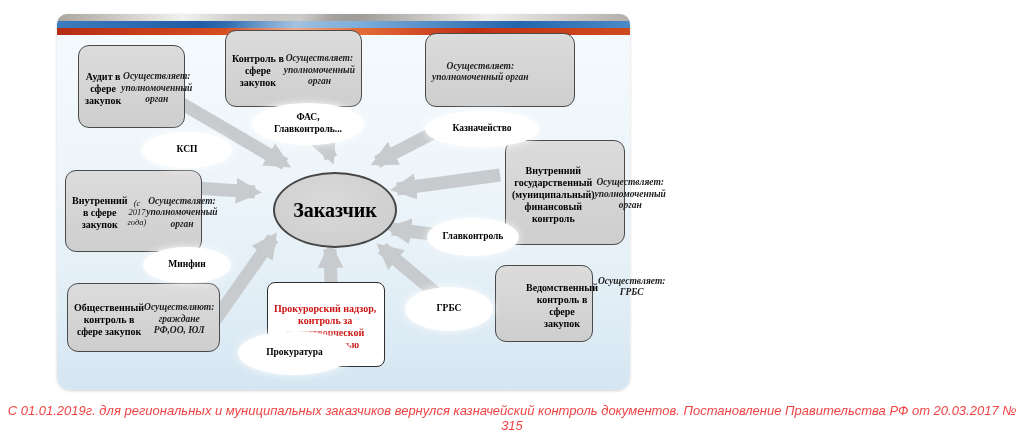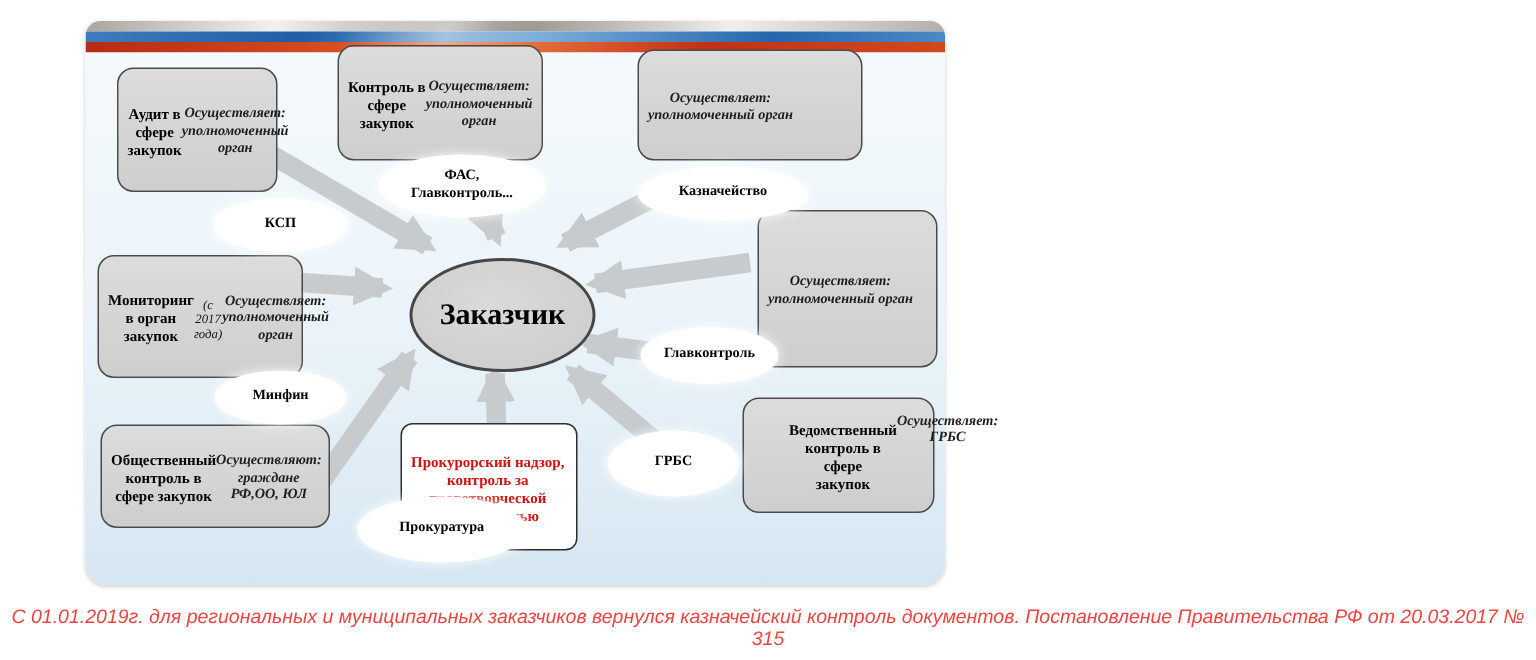--- a/index.html
+++ b/index.html
@@ -100,33 +100,37 @@
     <div class="bbody">Осуществляет:
 уполномоченный орган</div>
   </div>
 
   <div class="gbox" style="left:368px;top:19px;width:150px;height:74px;">
     <div class="bbody">Осуществляет:
 уполномоченный орган</div>
   </div>
 
   <div class="gbox" style="left:448px;top:126px;width:120px;height:105px;">
+    <div class="btitle">Внутренний
+государственный
+(муниципальный)
+финансовый контроль</div>
     <div class="bbody">Осуществляет:
 уполномоченный орган</div>
   </div>
 
-  <div class="gbox" style="left:438px;top:251px;width:128px;height:77px;padding-left:30px;">
+  <div class="gbox" style="left:438px;top:251px;width:98px;height:77px;padding-left:30px;">
     <div class="btitle">Ведомственный
 контроль в сфере
 закупок</div>
     <div class="bbody tight">Осуществляет: ГРБС</div>
   </div>
 
   <div class="gbox" style="left:8px;top:156px;width:137px;height:82px;">
-    <div class="btitle">Мониторинг в орган закупок</div>
+    <div class="btitle">Внутренний в сфере закупок</div>
     <div class="bnote">(с 2017 года)</div>
     <div class="bbody">Осуществляет:
 уполномоченный орган</div>
   </div>
 
   <div class="gbox" style="left:10px;top:269px;width:153px;height:69px;">
     <div class="btitle">Общественный
 контроль в сфере закупок</div>
     <div class="bbody">Осуществляют:
 граждане РФ,ОО, ЮЛ</div>

